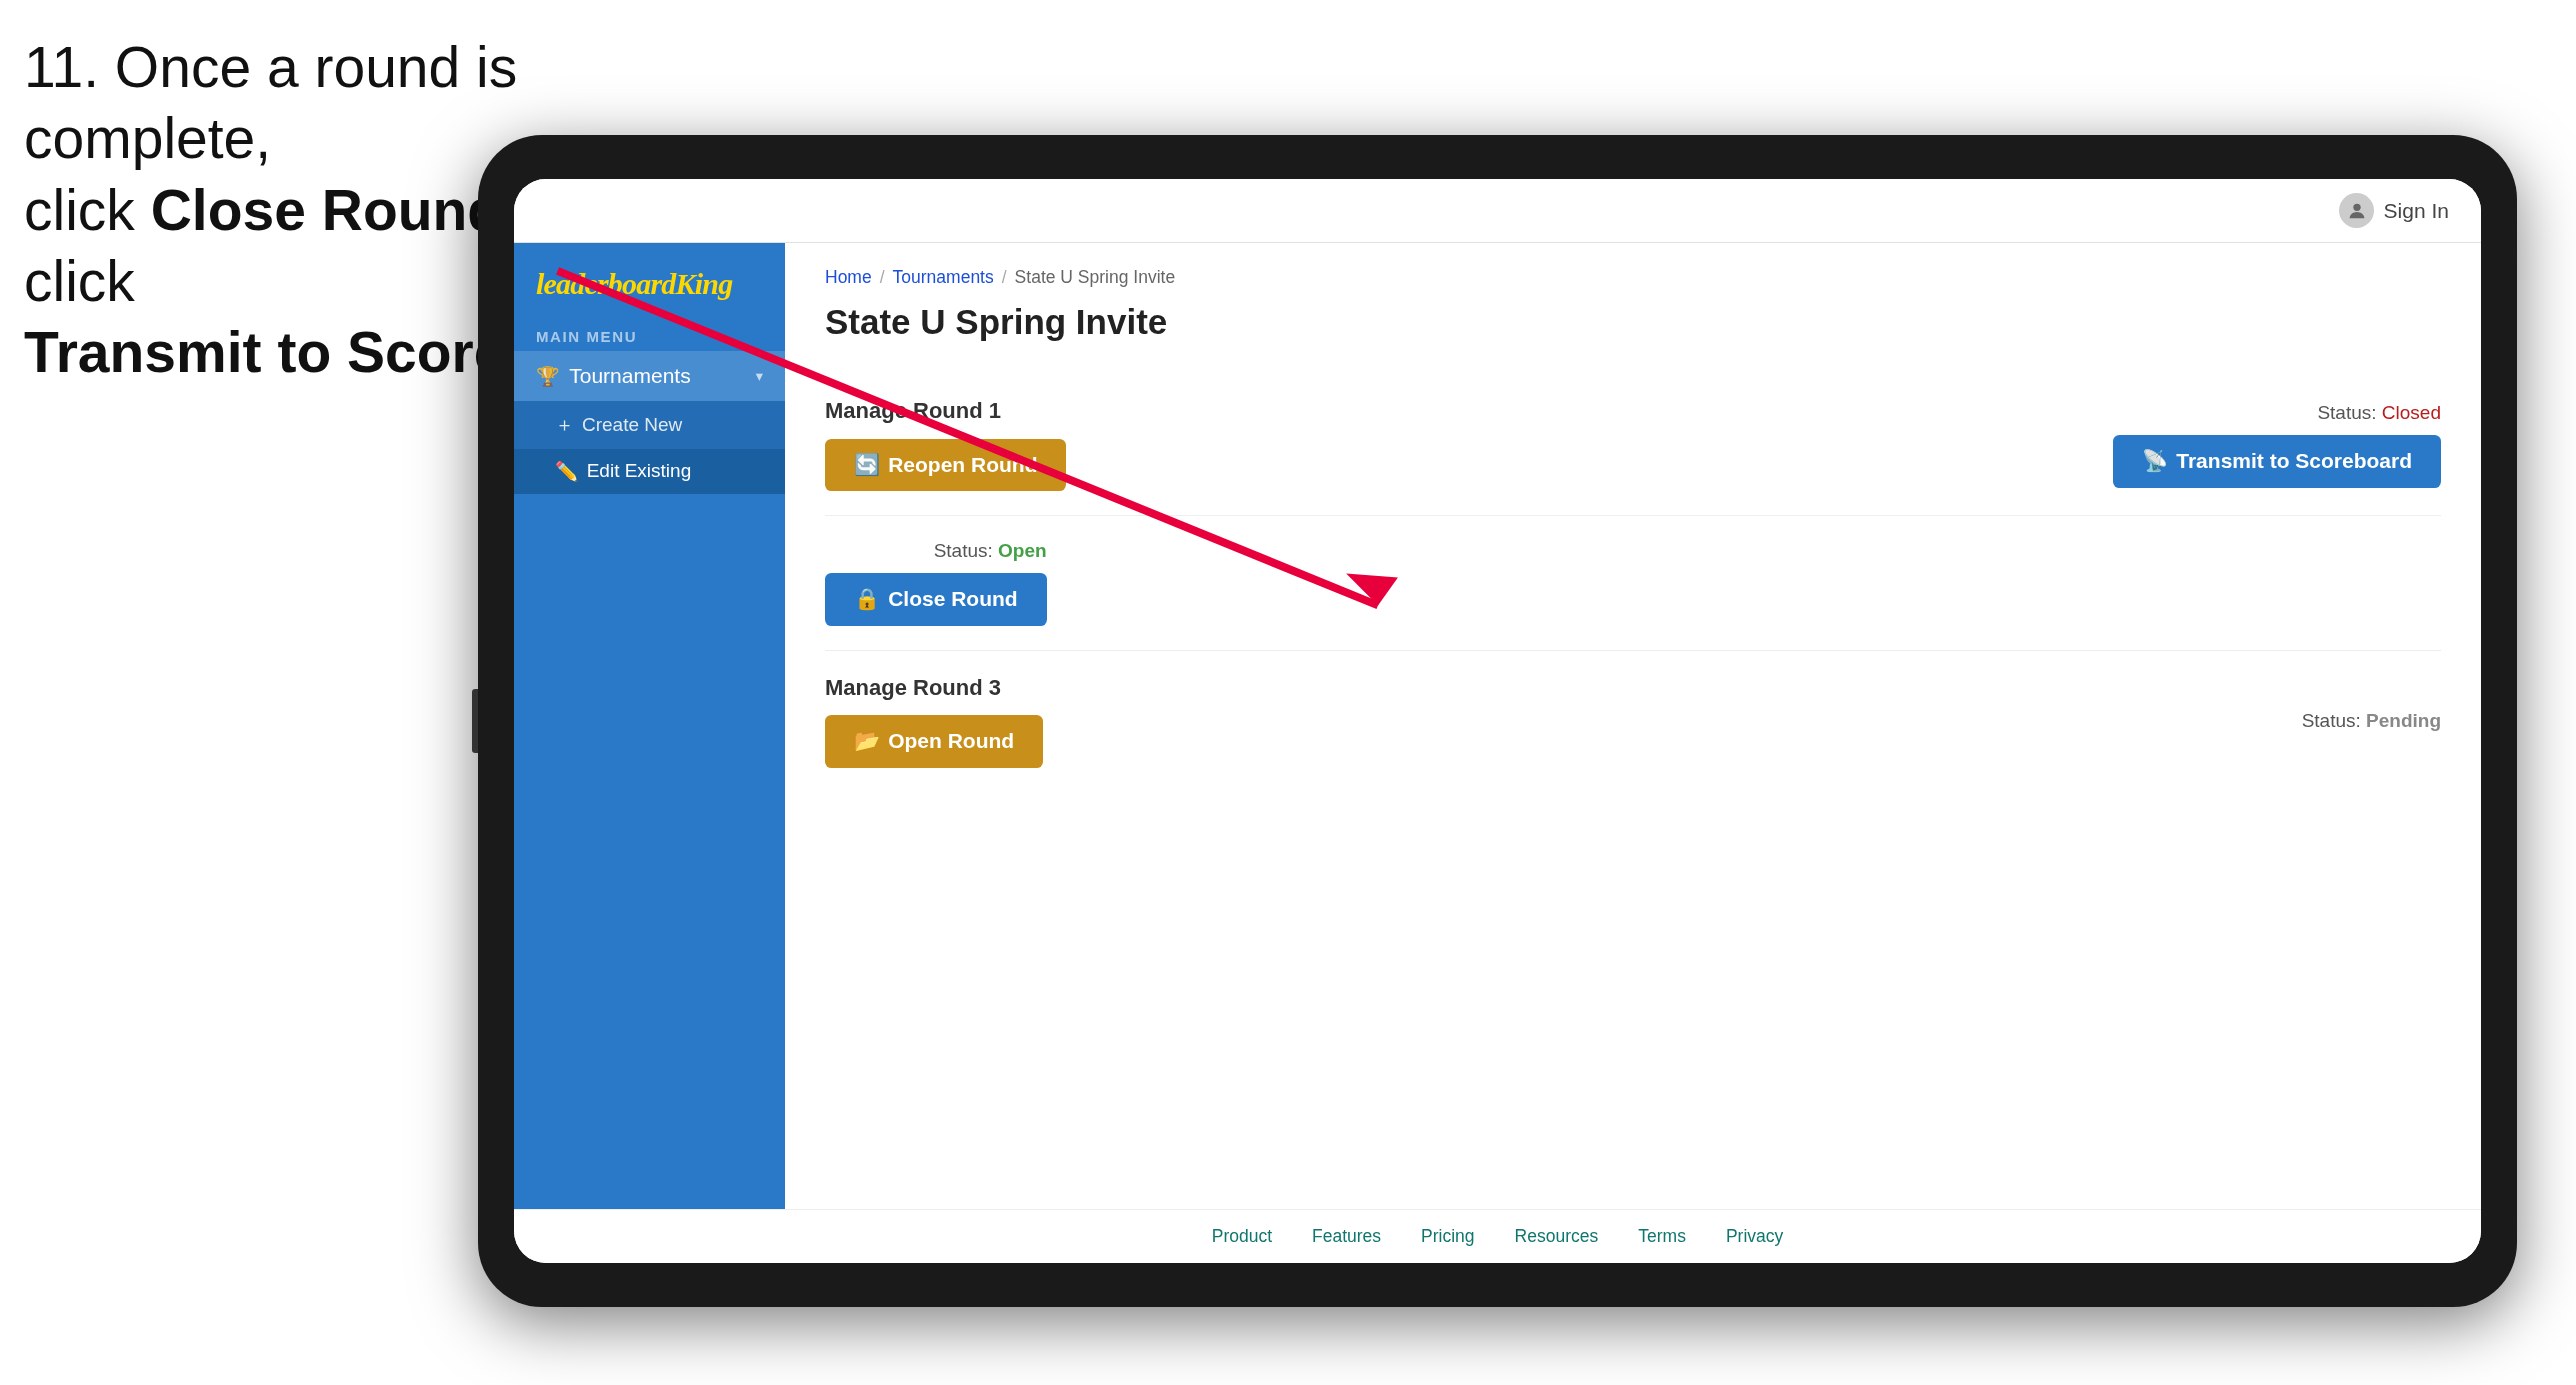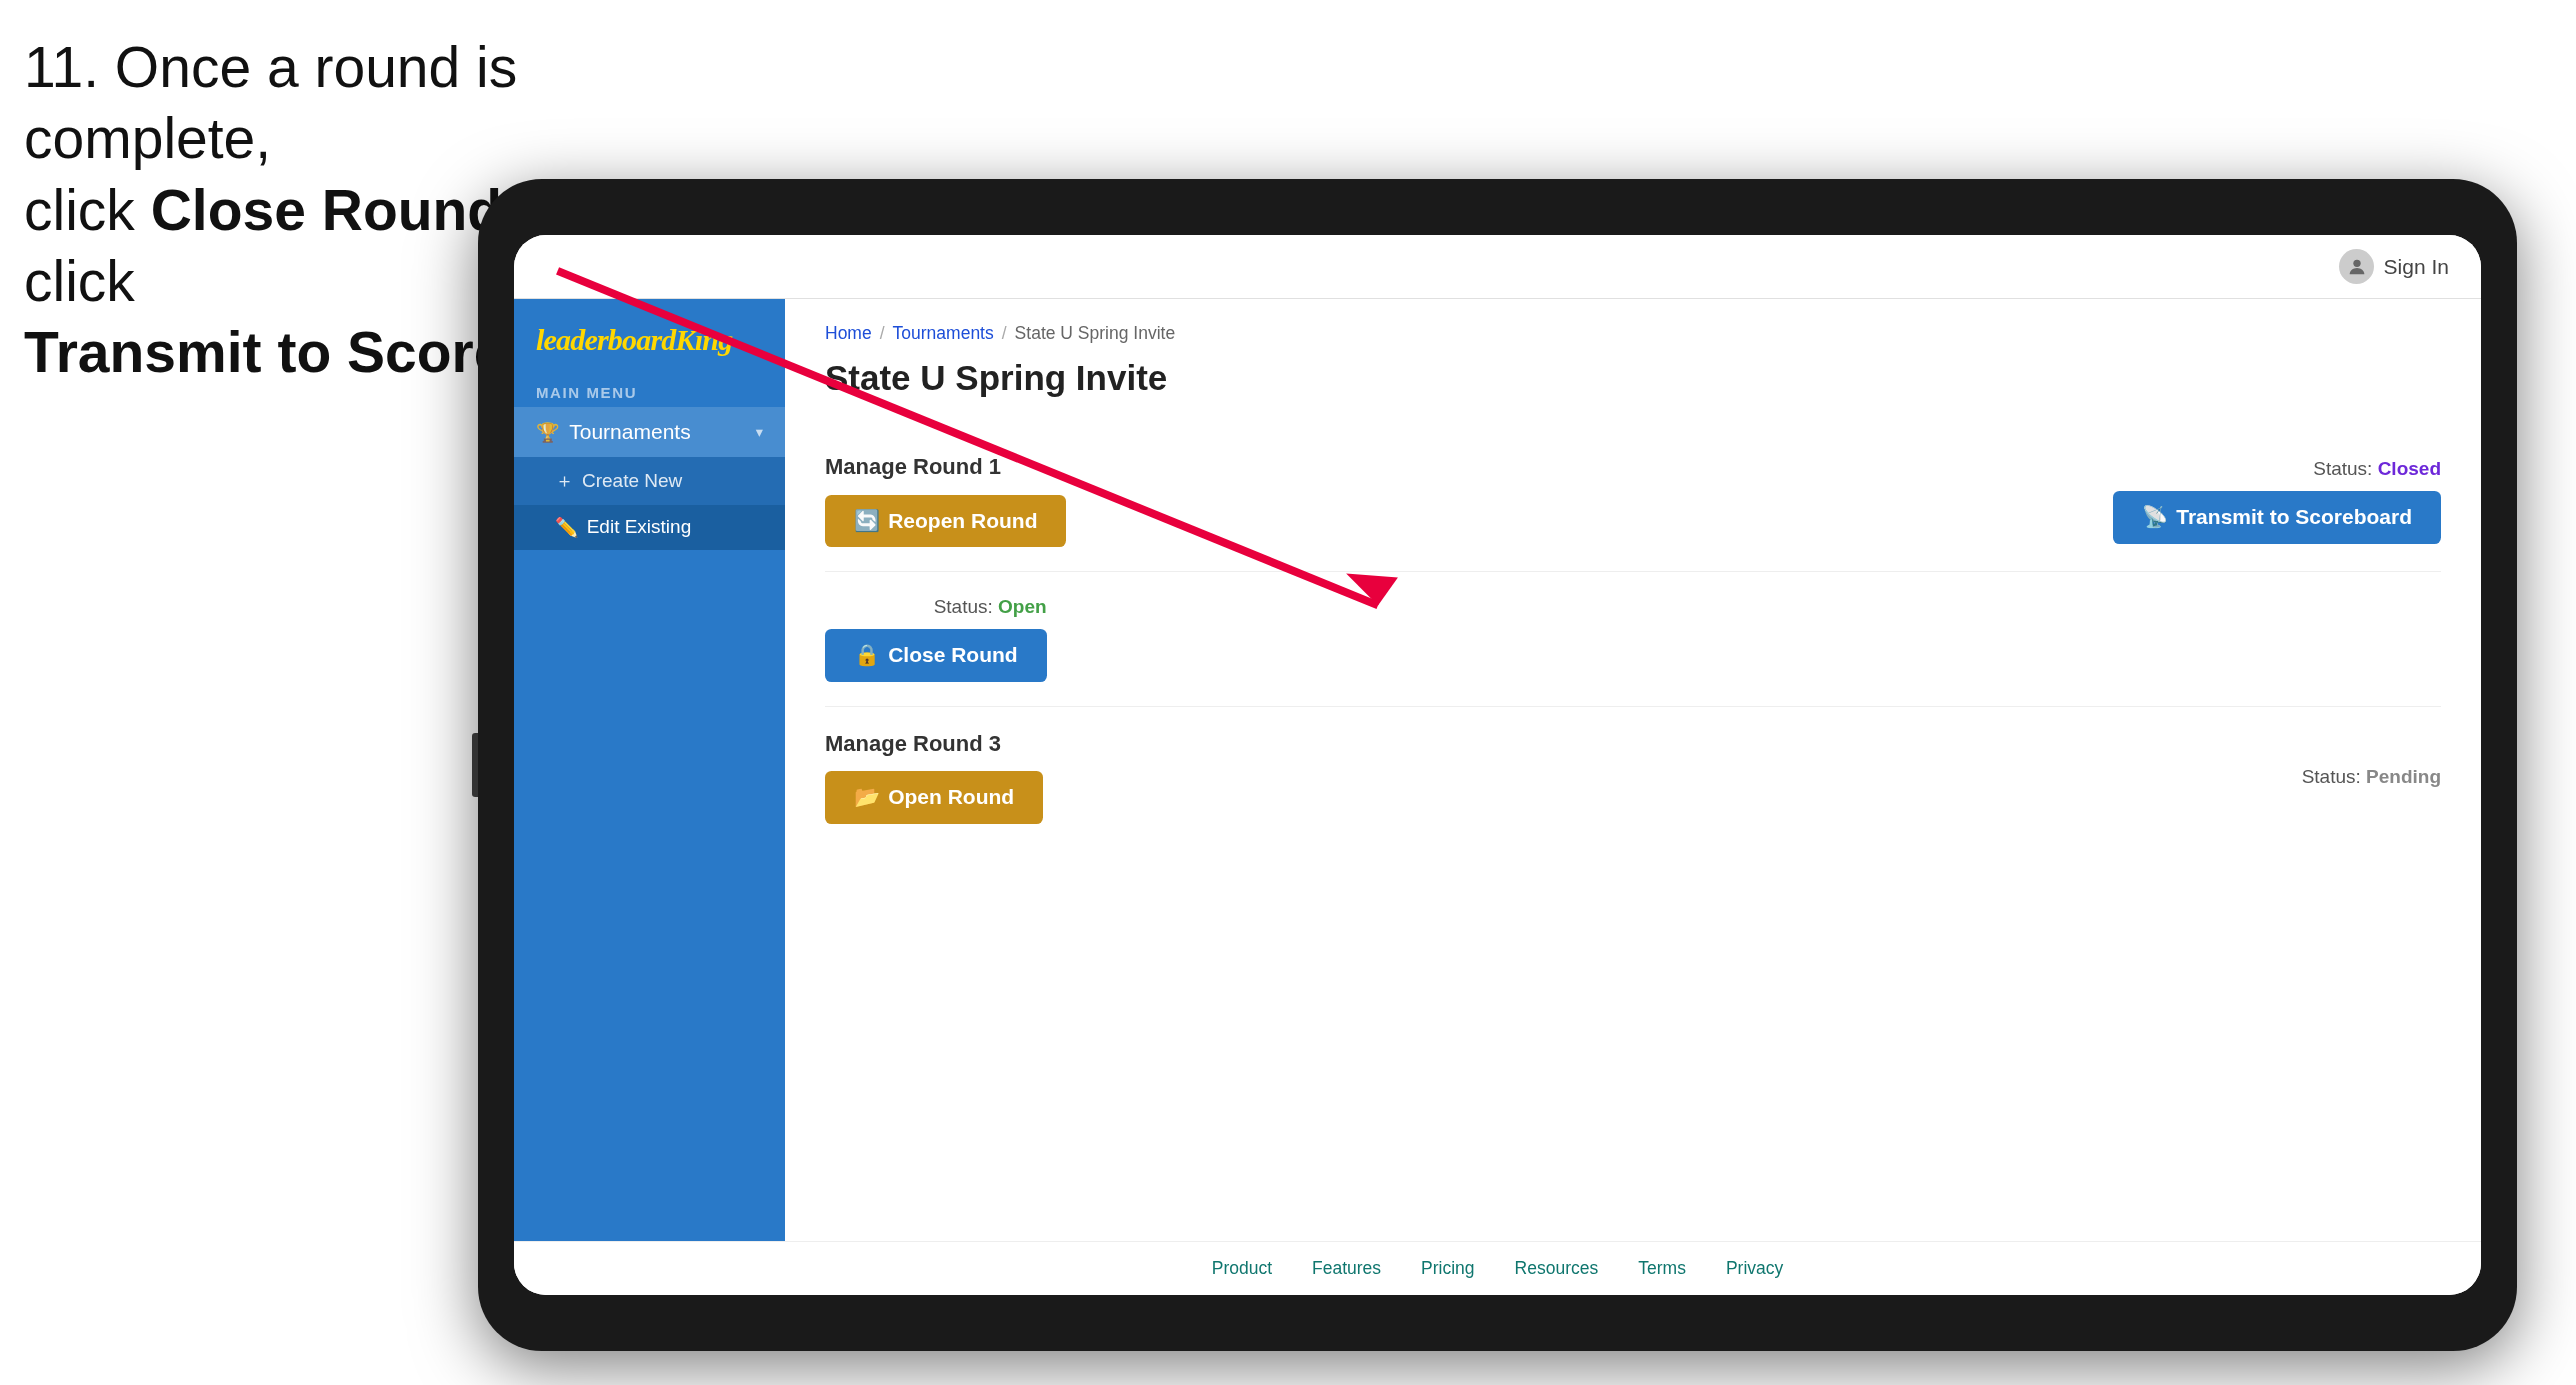--- a/index.html
+++ b/index.html
@@ -39,23 +39,22 @@
 
     
     .tablet {
       position: absolute;
       top: 135px;
       left: 478px;
       width: 2039px;
       height: 1172px;
       background: #1a1a1a;
       border-radius: 64px;
-      padding: 56px 36px;
+      padding: 44px 36px;
       box-shadow: 0 16px 64px rgba(0,0,0,0.5);
-      margin-top: 44px;
     }
 
     .tablet-screen {
       width: 100%;
       height: 100%;
       background: #f5f5f5;
       border-radius: 32px;
       overflow: hidden;
       display: flex;
       flex-direction: column;
@@ -247,22 +246,22 @@
       align-items: flex-end;
       gap: 11px;
     }
 
     .status-text {
       font-size: 19px;
       color: #555;
     }
 
     .status-text .status-value-closed {
-      color: #6d28d9;
-      font-weight: 700;
+      color: #b91c1c;
+      font-weight: 400;
     }
 
     .status-text .status-value-open {
       color: #43a047;
       font-weight: 600;
     }
 
     .status-text .status-value-pending {
       color: #888;
       font-weight: 600;

